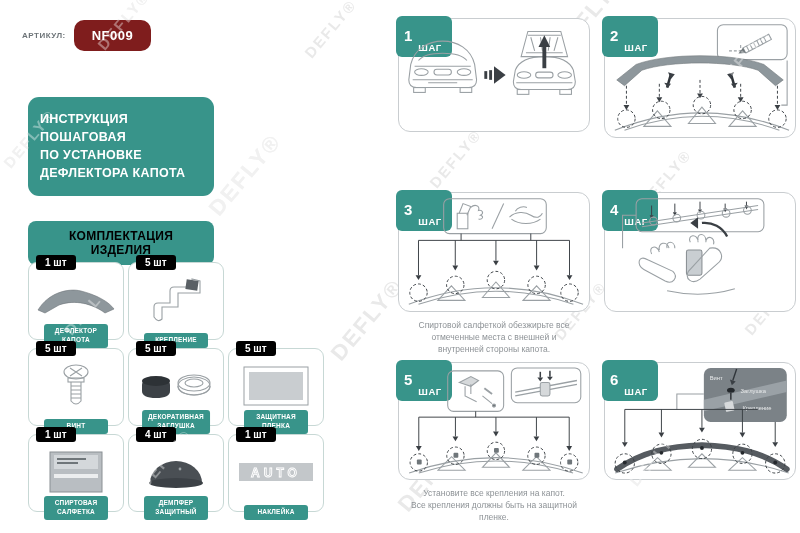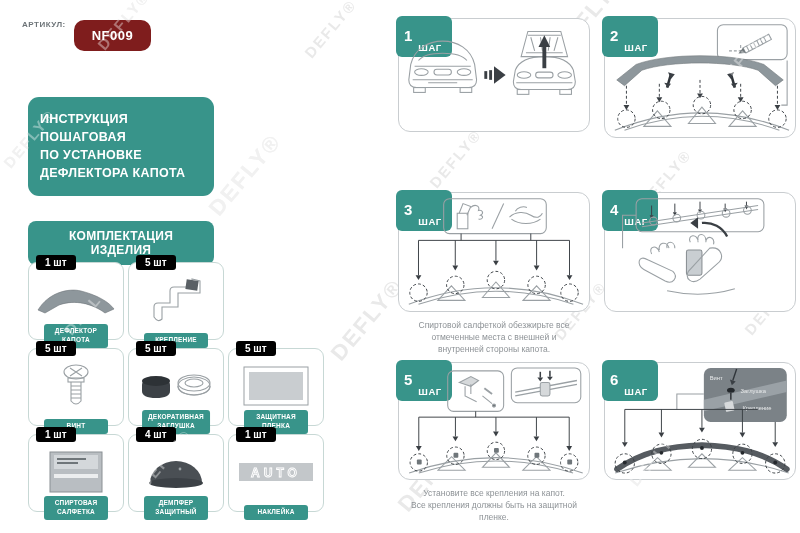--- a/index.html
+++ b/index.html
@@ -6,29 +6,29 @@
   .page{position:relative;width:800px;height:533px;background:#fff;overflow:hidden;
         font-family:"Liberation Sans",sans-serif;}
   
   .wm-layer{position:absolute;inset:0;pointer-events:none;z-index:0;}
   .wm-layer.top{z-index:5;}
   .wm{position:absolute;font-weight:bold;letter-spacing:2px;color:#e9e9e9;
       transform:rotate(-50deg);font-size:15px;white-space:nowrap;}
   .wm.big{font-size:22px;}
   .wm-layer.top .wm{color:rgba(255,255,255,0.38);}
   
-  .artikul{position:absolute;left:22px;top:20px;display:flex;z-index:1;}
+  .artikul{position:absolute;left:22px;top:20px;display:flex;align-items:center;z-index:1;}
   .artikul-label{font-size:8px;color:#6d7478;letter-spacing:.5px;font-weight:bold;margin-right:8px;}
   .artikul-badge{background:#7f1d1d;color:#fff;font-size:13px;font-weight:bold;
                  padding:8px 18px;border-radius:10px;letter-spacing:.5px;}
   
   .title-box{position:absolute;left:28px;top:97px;width:162px;background:#38948A;color:#fff;
              border-radius:11px;padding:13px 12px;font-size:12.5px;font-weight:bold;
              line-height:1.45;letter-spacing:.3px;z-index:1;}
-  .kit-header{position:absolute;left:28px;top:221px;width:162px;background:#38948A;color:#ffffff;
+  .kit-header{position:absolute;left:28px;top:221px;width:162px;background:#38948A;color:#000000;
               border-radius:8px;padding:8px 12px;font-size:12px;font-weight:bold;
               text-align:center;letter-spacing:.3px;z-index:1;}
   
   .parts{position:absolute;left:28px;top:262px;width:322px;height:252px;z-index:1;}
   .part{position:absolute;width:94px;height:76px;border:1px solid #c7d8d5;border-radius:9px;
         background:#fff;}
   .part .qty{position:absolute;top:-8px;left:7px;background:#000000;color:#fff;
              font-size:10px;font-weight:bold;padding:2px 9px;border-radius:3px;}
   .part .part-icon{position:absolute;left:0;right:0;top:10px;bottom:12px;
                    display:flex;align-items:center;justify-content:center;}

